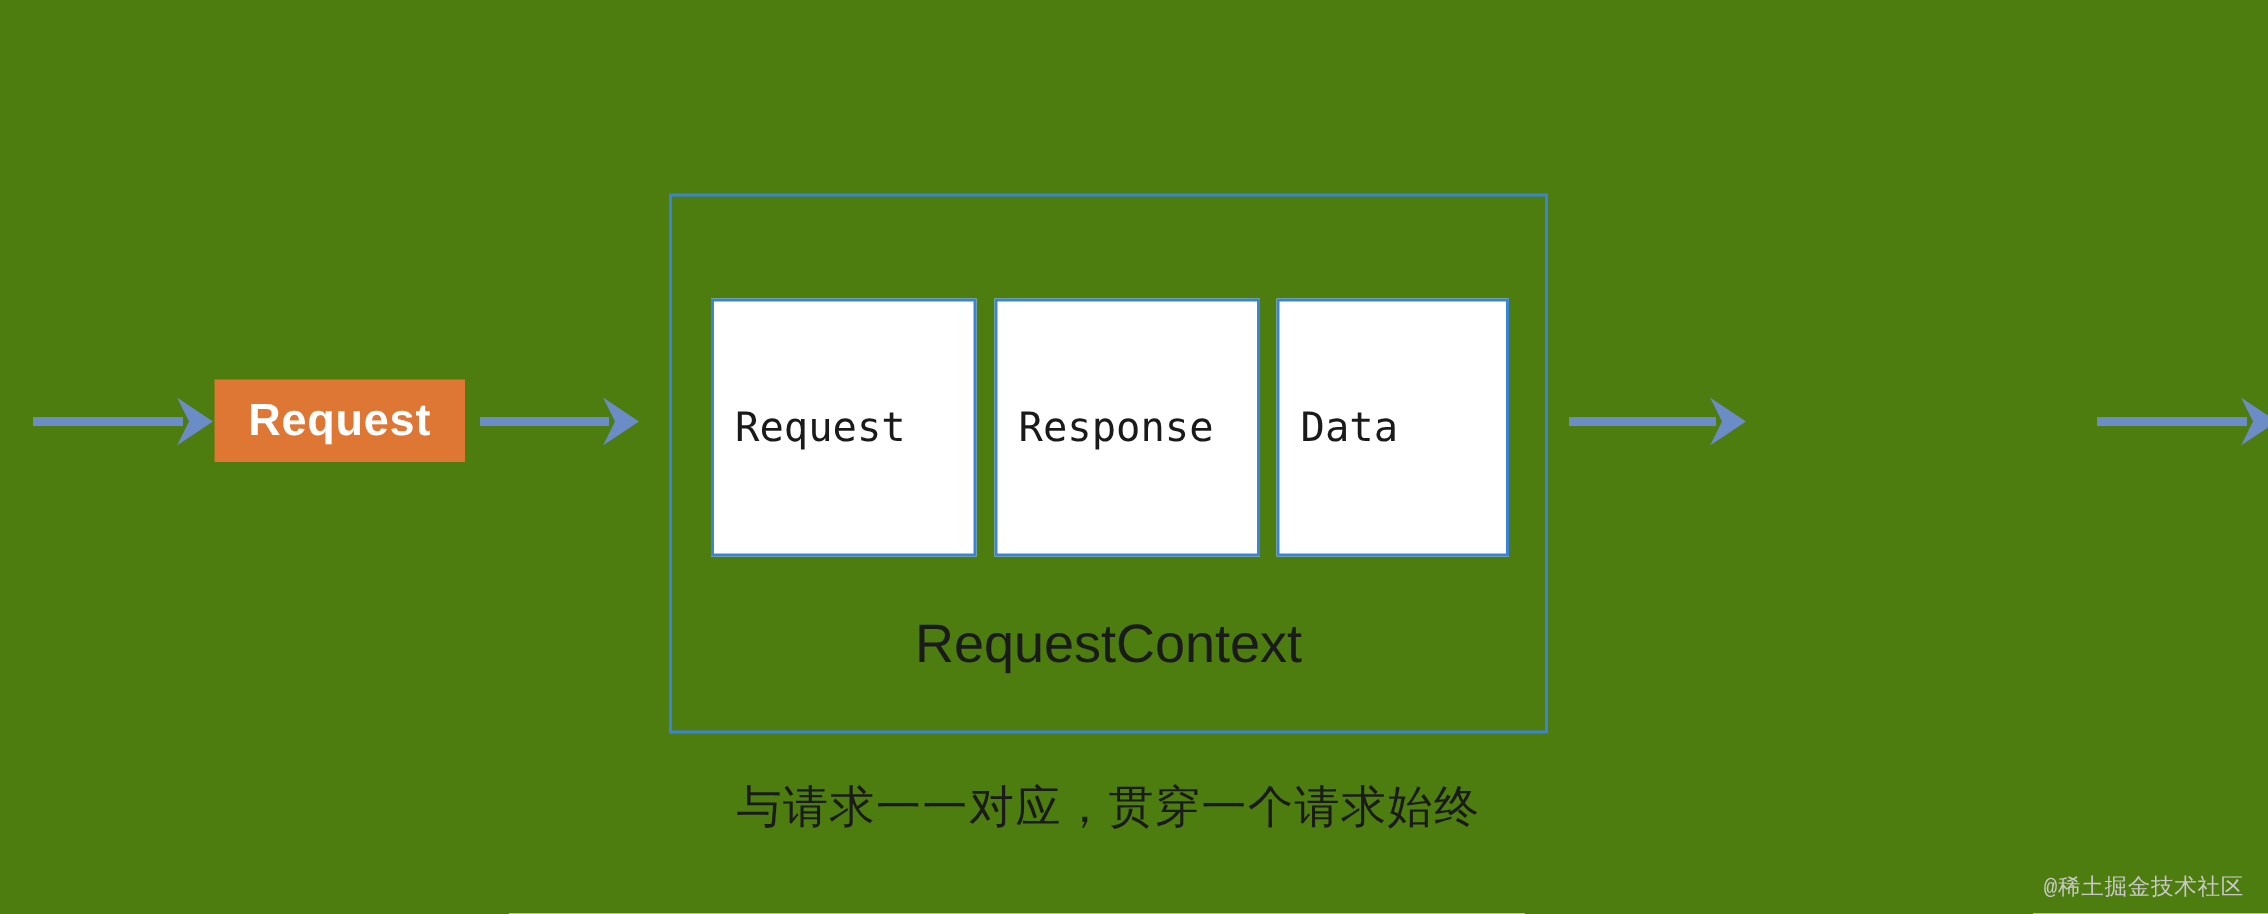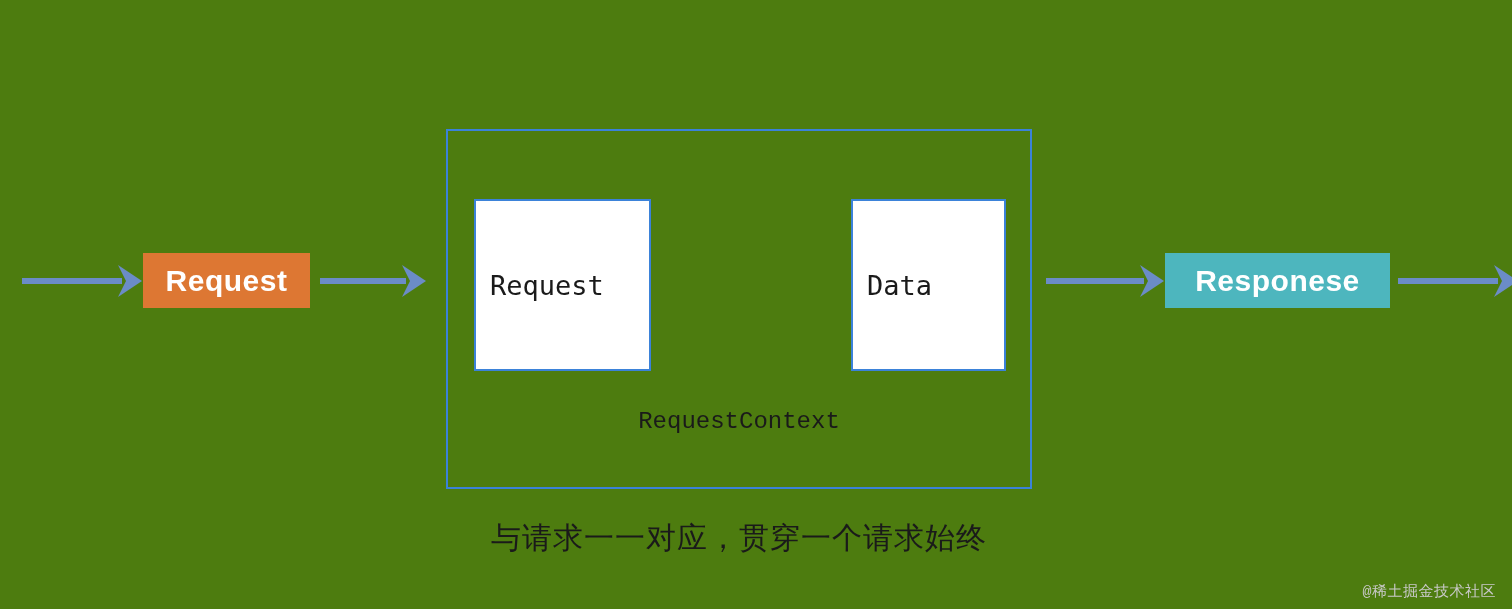--- a/index.html
+++ b/index.html
@@ -80,22 +80,22 @@
   #inner-box-response { left: 663px; width: 177px; }
   #inner-box-data     { left: 851px; width: 155px; }
 
   
   #context-label {
     position: absolute;
     left: 446px;
     top: 408px;
     width: 586px;
     text-align: center;
-    font-family: Liberation Mono, monospace;
-    font-size: 24px;
+    font-family: Liberation Sans, sans-serif;
+    font-size: 36px;
     color: #1A1A1A;
     letter-spacing: 0px;
   }
 
   
   #caption {
     position: absolute;
     left: 406px;
     top: 518px;
     width: 666px;
@@ -150,36 +150,36 @@
       <line x1="0" y1="22" x2="86" y2="22" stroke="#6B8CC7" stroke-width="6"></line>
       <path d="M 82 6 L 106 22 L 82 38 L 90 22 Z" fill="#6B8CC7"></path>
     </svg>
   </div>
 
   <div id="context-container"></div>
 
   <div class="inner-box" id="inner-box-request">
     <span class="inner-label">Request</span>
   </div>
+  <div class="inner-box" id="inner-box-response">
+    <span class="inner-label">Response</span>
+  </div>
   <div class="inner-box" id="inner-box-data">
     <span class="inner-label">Data</span>
   </div>
 
   <div id="context-label">RequestContext</div>
 
   <div class="arrow" id="arrow-from-ctx">
     <svg width="122" height="44" viewBox="0 0 122 44" aria-hidden="true">
       <line x1="0" y1="22" x2="98" y2="22" stroke="#6B8CC7" stroke-width="6"></line>
       <path d="M 94 6 L 118 22 L 94 38 L 102 22 Z" fill="#6B8CC7"></path>
     </svg>
   </div>
 
-  <div class="endbox" id="response-box">
-    <span>Responese</span>
-  </div>
 
   <div class="arrow" id="arrow-out">
     <svg width="122" height="44" viewBox="0 0 122 44" aria-hidden="true">
       <line x1="0" y1="22" x2="100" y2="22" stroke="#6B8CC7" stroke-width="6"></line>
       <path d="M 96 6 L 120 22 L 96 38 L 104 22 Z" fill="#6B8CC7"></path>
     </svg>
   </div>
 
   <div id="caption">与请求一一对应，贯穿一个请求始终</div>
 

